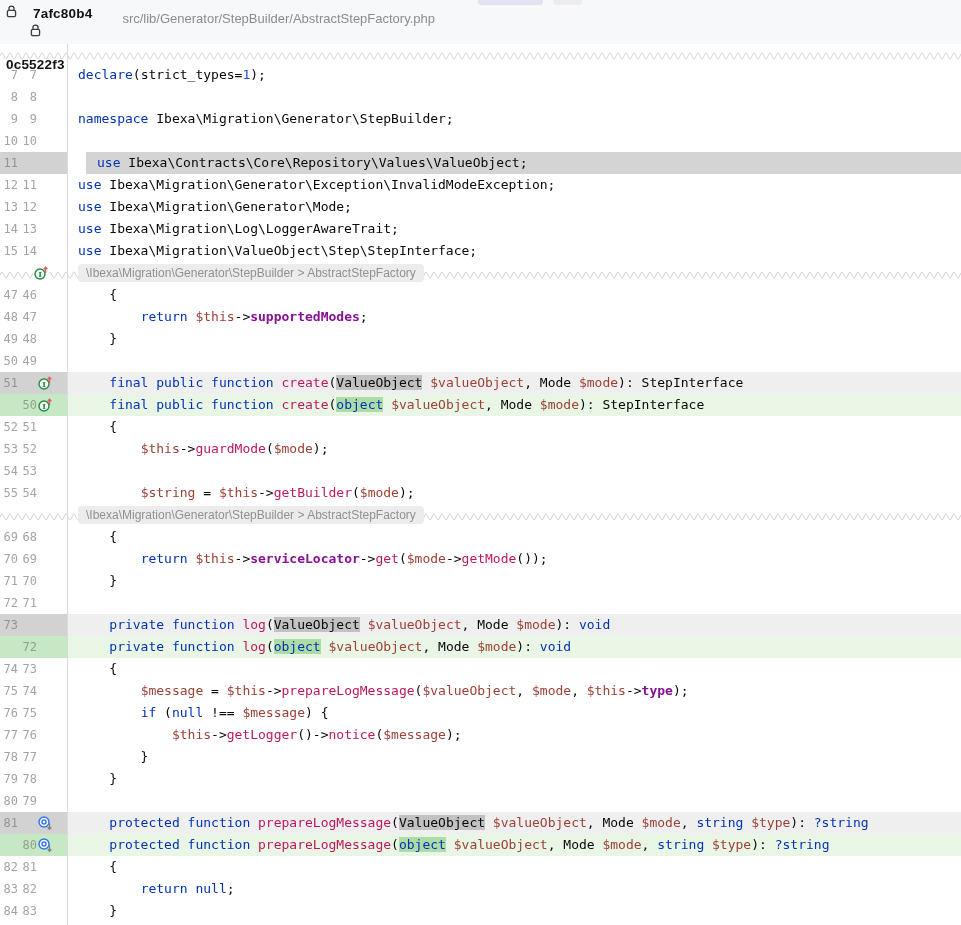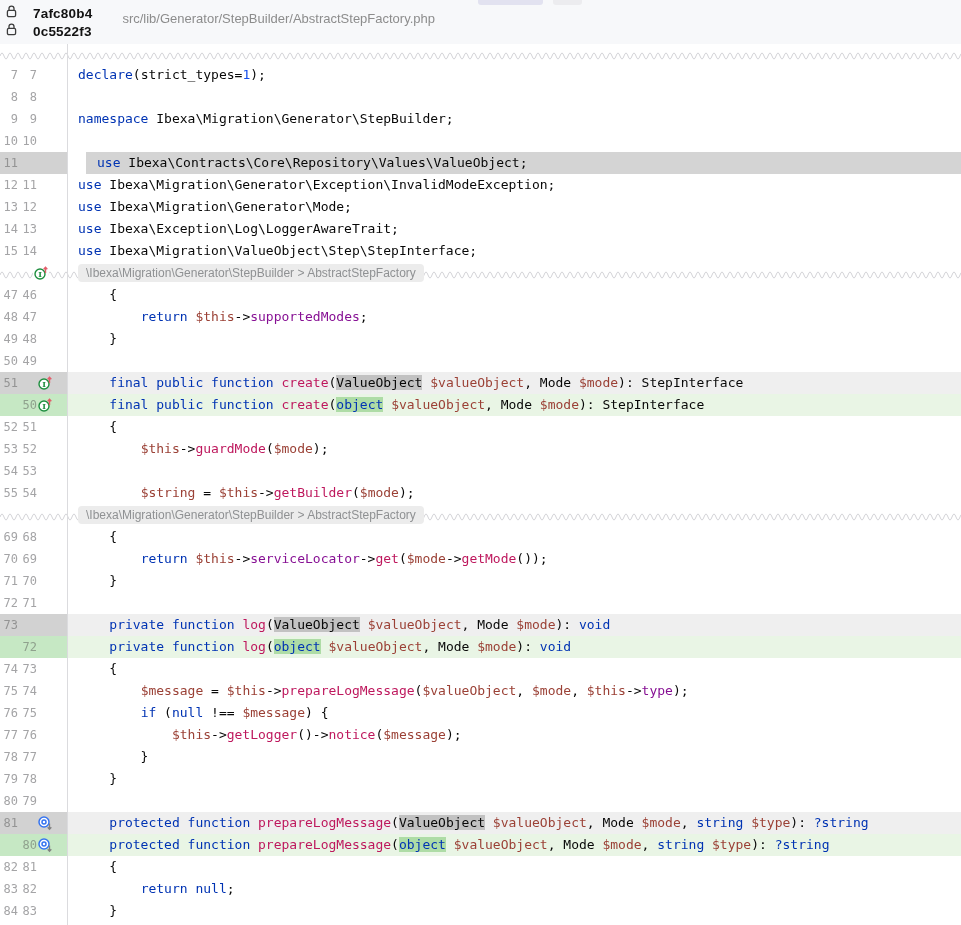--- a/index.html
+++ b/index.html
@@ -4,21 +4,21 @@
 <style>
   * { margin:0; padding:0; box-sizing:border-box; }
   html,body { width:961px; height:925px; overflow:hidden; background:#fff;
               font-family:"Liberation Sans", sans-serif; }
   #app { position:relative; width:961px; height:925px; }
 
   
   .hdr { position:relative; width:100%; height:44px; background:#F7F8FA; }
   .hdr-line { position:absolute; left:6px; display:flex; align-items:center; gap:16px; height:16px; }
   .hdr-line.l1 { top:5px; }
-  .hdr-line.l2 { top:23px; }
+  .hdr-line.l2 { top:23px;flex-direction:column; }
   .hash { font-size:13.5px; font-weight:bold; color:#121212; letter-spacing:.2px; }
   .fpath { font-size:13px; color:#8C8C8C; margin-left:14px;margin-top:11px; }
   .crop-btn { position:absolute; top:0; height:5px; border-radius:0 0 3px 3px; }
   .crop-btn.b1 { left:478px; width:65px; background:#E2E2F0; }
   .crop-btn.b2 { left:553px; width:29px; background:#ECECEF; }
 
   
   #rows { position:relative; width:961px; }
   .gdiv { position:absolute; left:67px; top:44px; bottom:0; width:1px; background:#DBDBDE; z-index:5; }
 
@@ -42,21 +42,21 @@
   .row.rem  .code { background:#EFEFEF; }
   .row.remfull .gut { background:#D2D2D2; color:#949494; }
   .row.remfull .code { background:#D4D4D4;margin-left:19px; }
   .row.add  .gut { background:#C6E8C4; color:#8FA18D; }
   .row.add  .code { background:#E9F5E5; }
 
   
   .k  { color:#0033B3; }
   .nu { color:#1750EB; }
   .f  { color:#be185d; }
-  .p  { color:#871094; }
+  .p  { color:#871094;font-weight:bold; }
   .v  { color:#9B4136; }
   .x  { color:#080808; }
   .ho { background:#C2C2C2; }
   .hn { background:#AEDCA6; }
 
   
   .pill { position:absolute; left:78px; top:2px; height:18px; line-height:18px;
           background:#ECECEC; border-radius:4px; padding:0 8px; font-size:12px;
           color:#8F9193; white-space:pre; z-index:4; }
   .sep .gicon { position:absolute; left:33px; top:3px; width:16px; height:16px; z-index:4; background:#fff; border-radius:8px; }
@@ -137,21 +137,21 @@
           <span class="no">13</span>
           <span class="nn">12</span>
         </div>
         <div class="code"><span class="k">use</span><span class="x"> Ibexa\Migration\Generator\Mode;</span></div>
       </div>
       <div class="row ctx">
         <div class="gut">
           <span class="no">14</span>
           <span class="nn">13</span>
         </div>
-        <div class="code"><span class="k">use</span><span class="x"> Ibexa\Exception\Log\LoggerAwareTrait;</span></div>
+        <div class="code"><span class="k">use</span><span class="x"> Ibexa\Migration\Log\LoggerAwareTrait;</span></div>
       </div>
       <div class="row ctx">
         <div class="gut">
           <span class="no">15</span>
           <span class="nn">14</span>
         </div>
         <div class="code"><span class="k">use</span><span class="x"> Ibexa\Migration\ValueObject\Step\StepInterface;</span></div>
       </div>
       <div class="sep">
         <svg class="wavy" width="961" height="22" viewBox="0 0 961 22">

